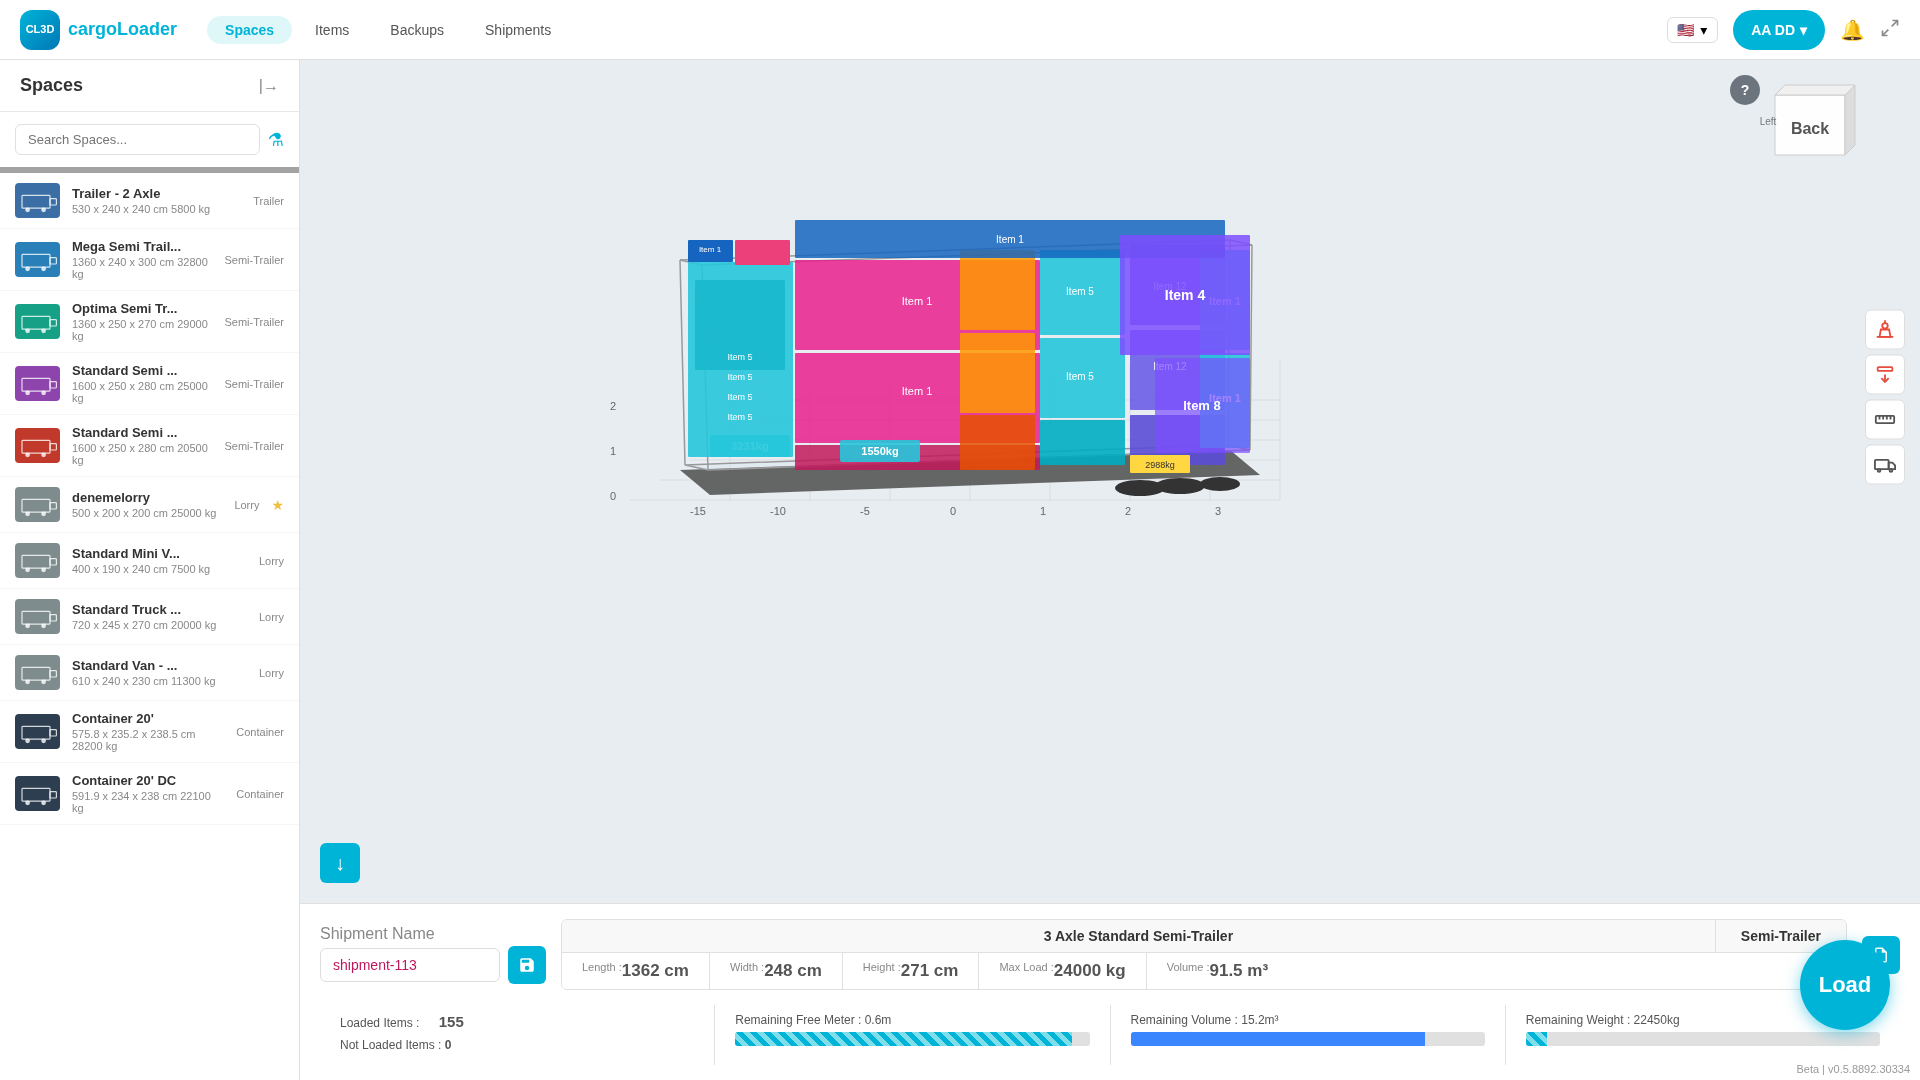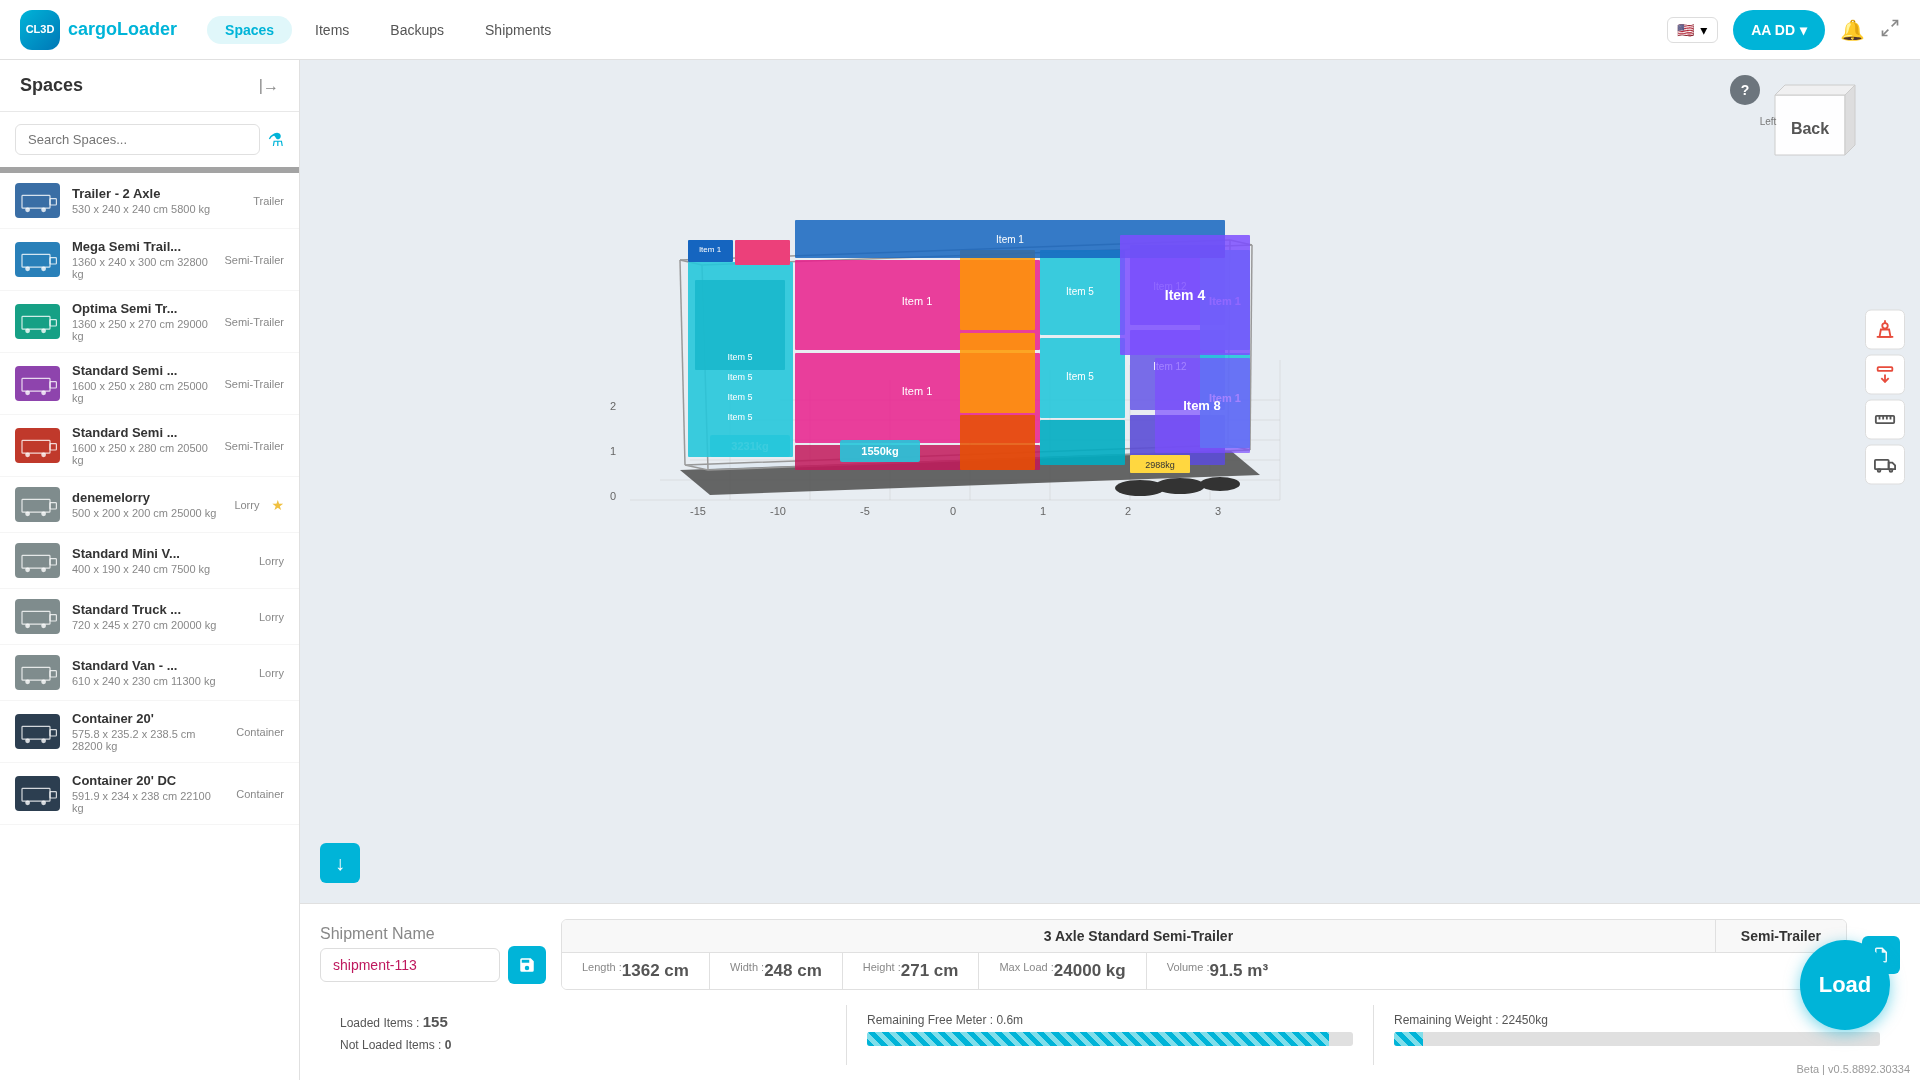--- a/index.html
+++ b/index.html
@@ -625,36 +625,43 @@
               <path d="M14 2H6a2 2 0 0 0-2 2v16a2 2 0 0 0 2 2h12a2 2 0 0 0 2-2V8l-6-6zm4 18H6V4h7v5h5v11z"></path>
             </svg>
         </button>
 
       </div>
 
       <div class="stats-row">
         <div class="stat-box">
           <div class="stat-label">
             <span>Loaded Items :</span>
-            <span style="font-weight:700; font-size:15px;">155</span>
+            <span style="font-weight:700; font-size:15px;margin-left:16px;">155</span>
           </div>
           <div class="stat-label" style="margin-top:8px;">
             <span>Not Loaded Items :</span>
             <span style="font-weight:700;">0</span>
           </div>
         </div>
 
         <div class="stat-box">
           <div class="stat-label">Remaining Free Meter : 0.6m</div>
           <div class="progress-bar-container">
             <div class="progress-bar-fill progress-cyan" style="width:95%;"></div>
 
           </div>
         </div>
 
+        <div class="stat-box">
+          <div class="stat-label">Remaining Volume : 15.2m³</div>
+          <div class="progress-bar-container">
+            <div class="progress-bar-fill progress-blue" style="width:83%;"></div>
+
+          </div>
+        </div>
 
         <div class="stat-box">
           <div class="stat-label">Remaining Weight : 22450kg</div>
           <div class="progress-bar-container">
             <div class="progress-bar-fill progress-cyan" style="width:6%;"></div>
 
           </div>
         </div>
       </div>
 

